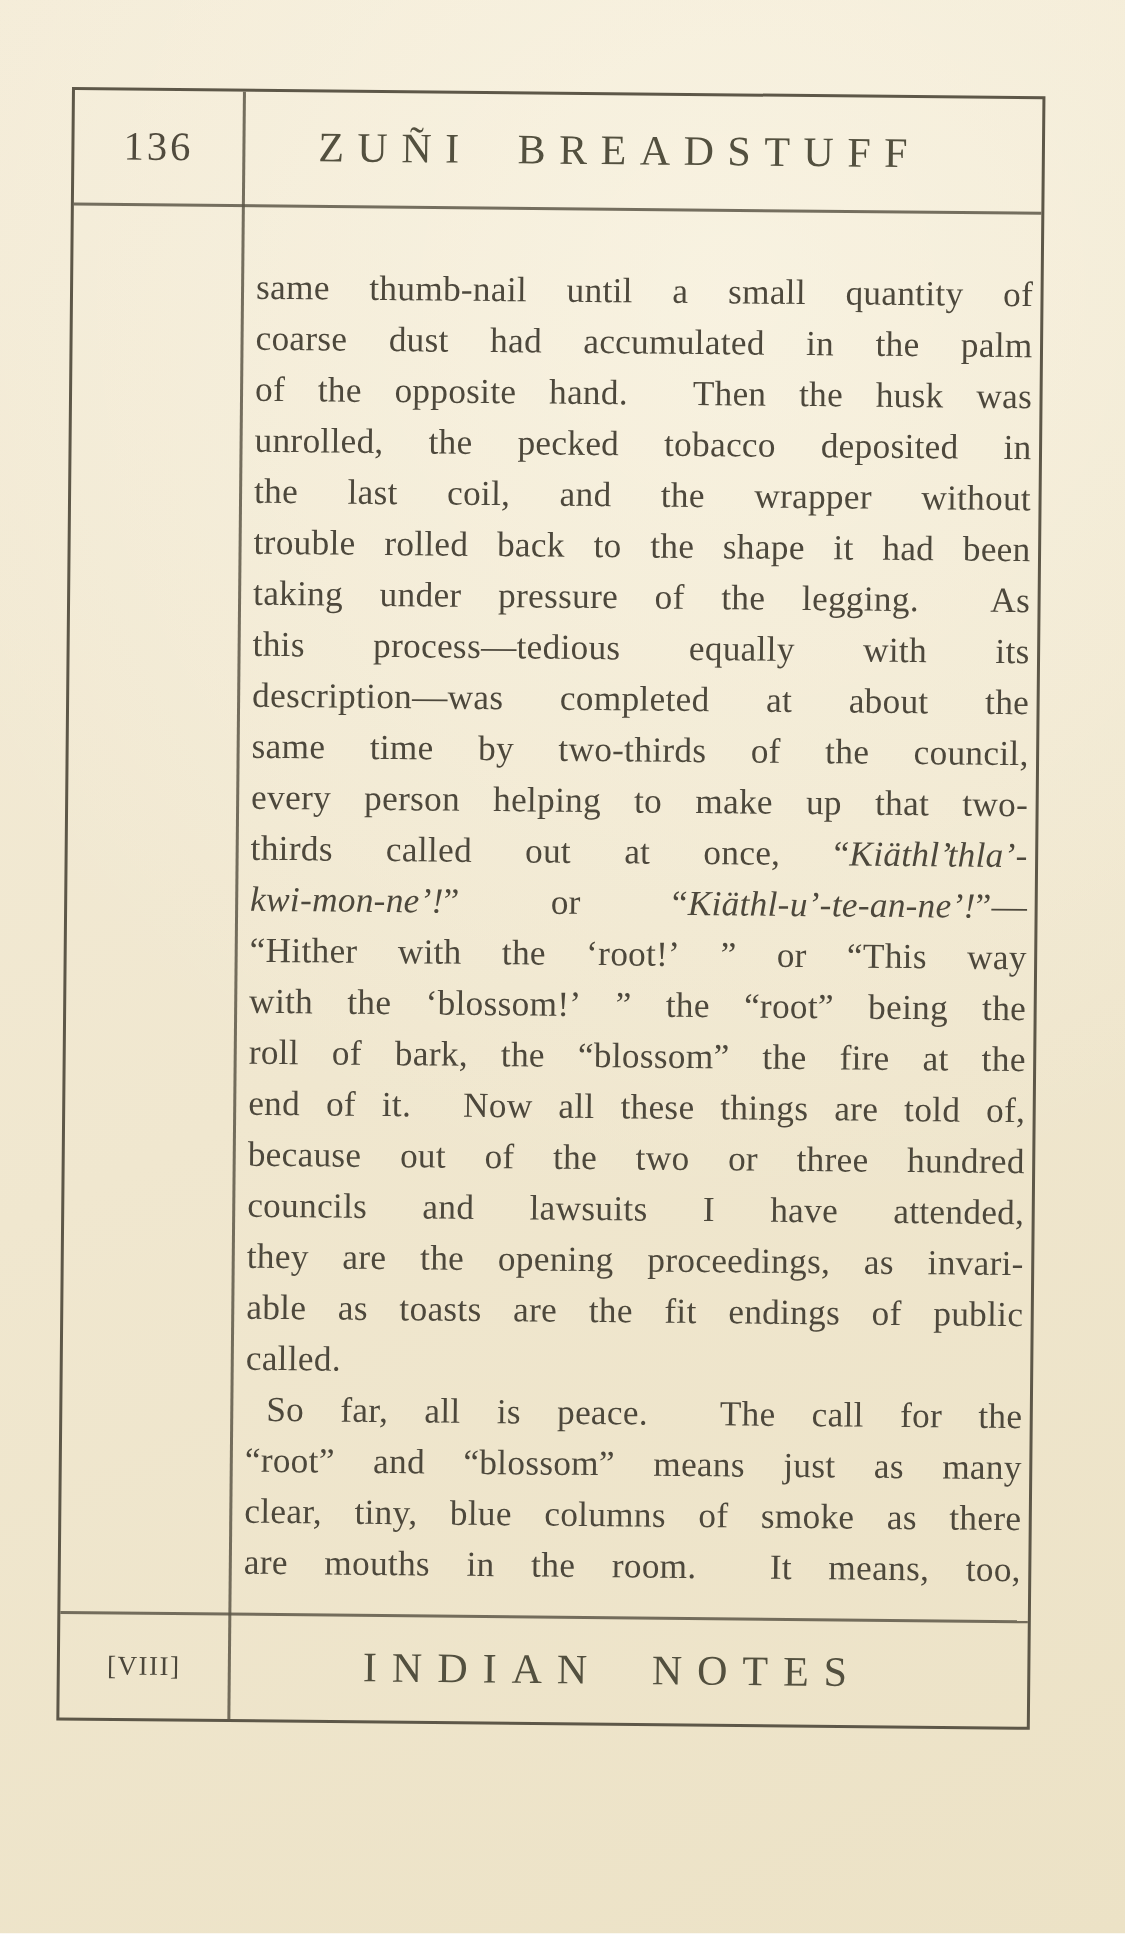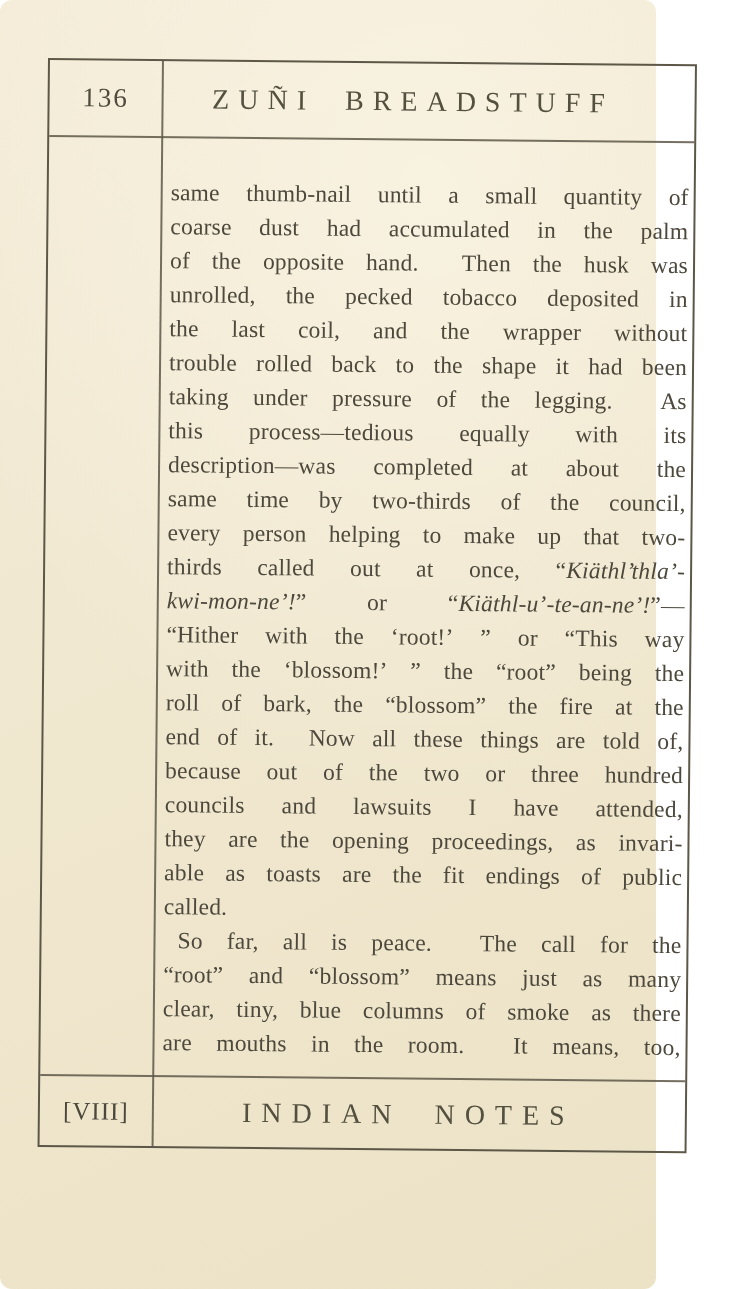--- a/index.html
+++ b/index.html
@@ -1,26 +1,25 @@
 <!DOCTYPE html>
 <html><head>
 <meta charset="utf-8">
 <style>
   html, body { margin: 0; padding: 0; }
   body {
     width: 750px; height: 1289px; overflow: hidden;
     font-family: "Liberation Serif", "DejaVu Serif", serif;
   }
   .page {
-    position: relative; width: 656px; height: 1289px;
+    position: relative; width: 750px; height: 1289px;
     background:
       radial-gradient(130% 80% at 65% 15%, rgba(255,252,240,0.45), rgba(255,252,240,0) 60%),
       linear-gradient(155deg, #f4ecd8 0%, #f0e7cf 50%, #ece2c6 100%);
     color: #4d483c;
-    border-radius: 12px;
   }
   
   .frame {
     position: absolute; left: 48px; top: 58px; width: 649px; height: 1089px;
     border: 2px solid #5d5748;
     transform: rotate(0.55deg);
     transform-origin: 0 0;
     box-sizing: border-box;
   }
   .vdiv {
@@ -47,21 +46,21 @@
     flex: 1 1 auto; text-align: center;
   }
   .page-number {
     font-size: 27px; letter-spacing: 2px; color: #504a3d;
   }
   .running-title {
     font-size: 28px; letter-spacing: 9px; word-spacing: 14px;
     color: #53503f; padding-right: 30px;
   }
   .signature-mark {
-    font-size: 25px; letter-spacing: 1px; color: #4c473b;
+    font-size: 18px; letter-spacing: 1px; color: #4c473b;
   }
   .footer-title {
     font-size: 28px; letter-spacing: 10px; word-spacing: 16px;
     color: #53503f; padding-right: 20px;
   }
 
   .body-text {
     position: absolute; left: 122px; top: 114px; width: 518px;
   }
   .body-text .line {

